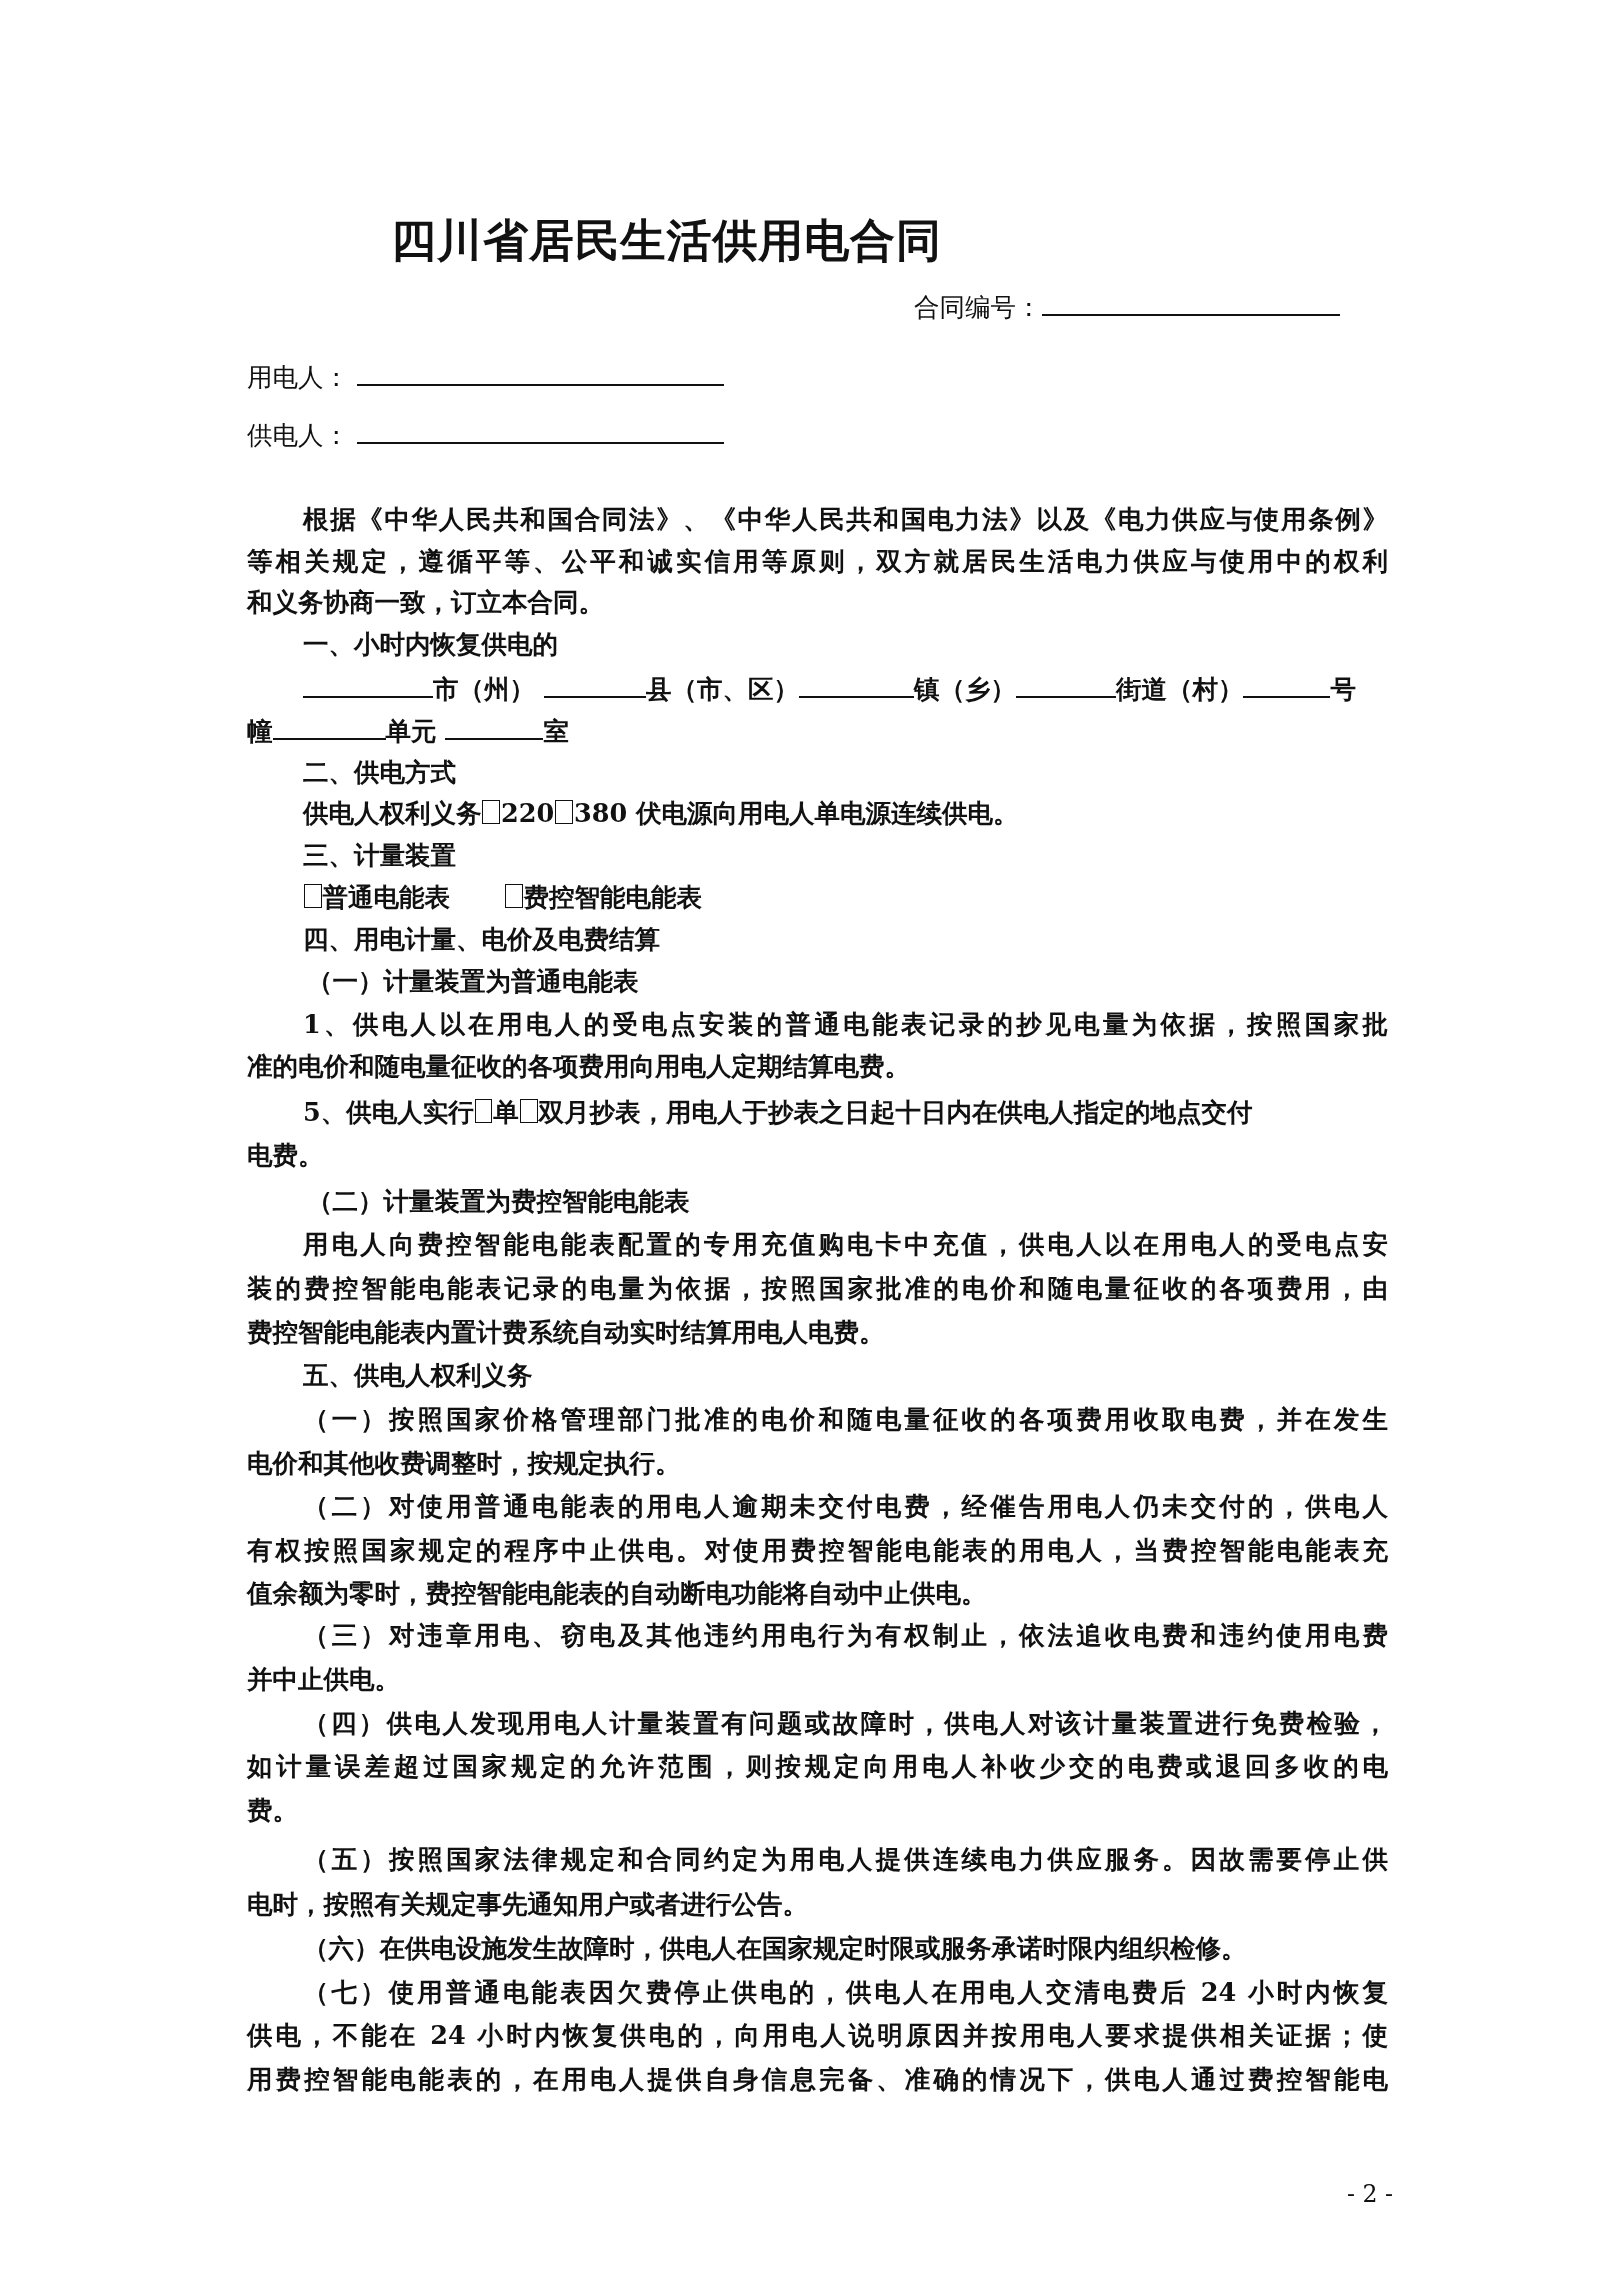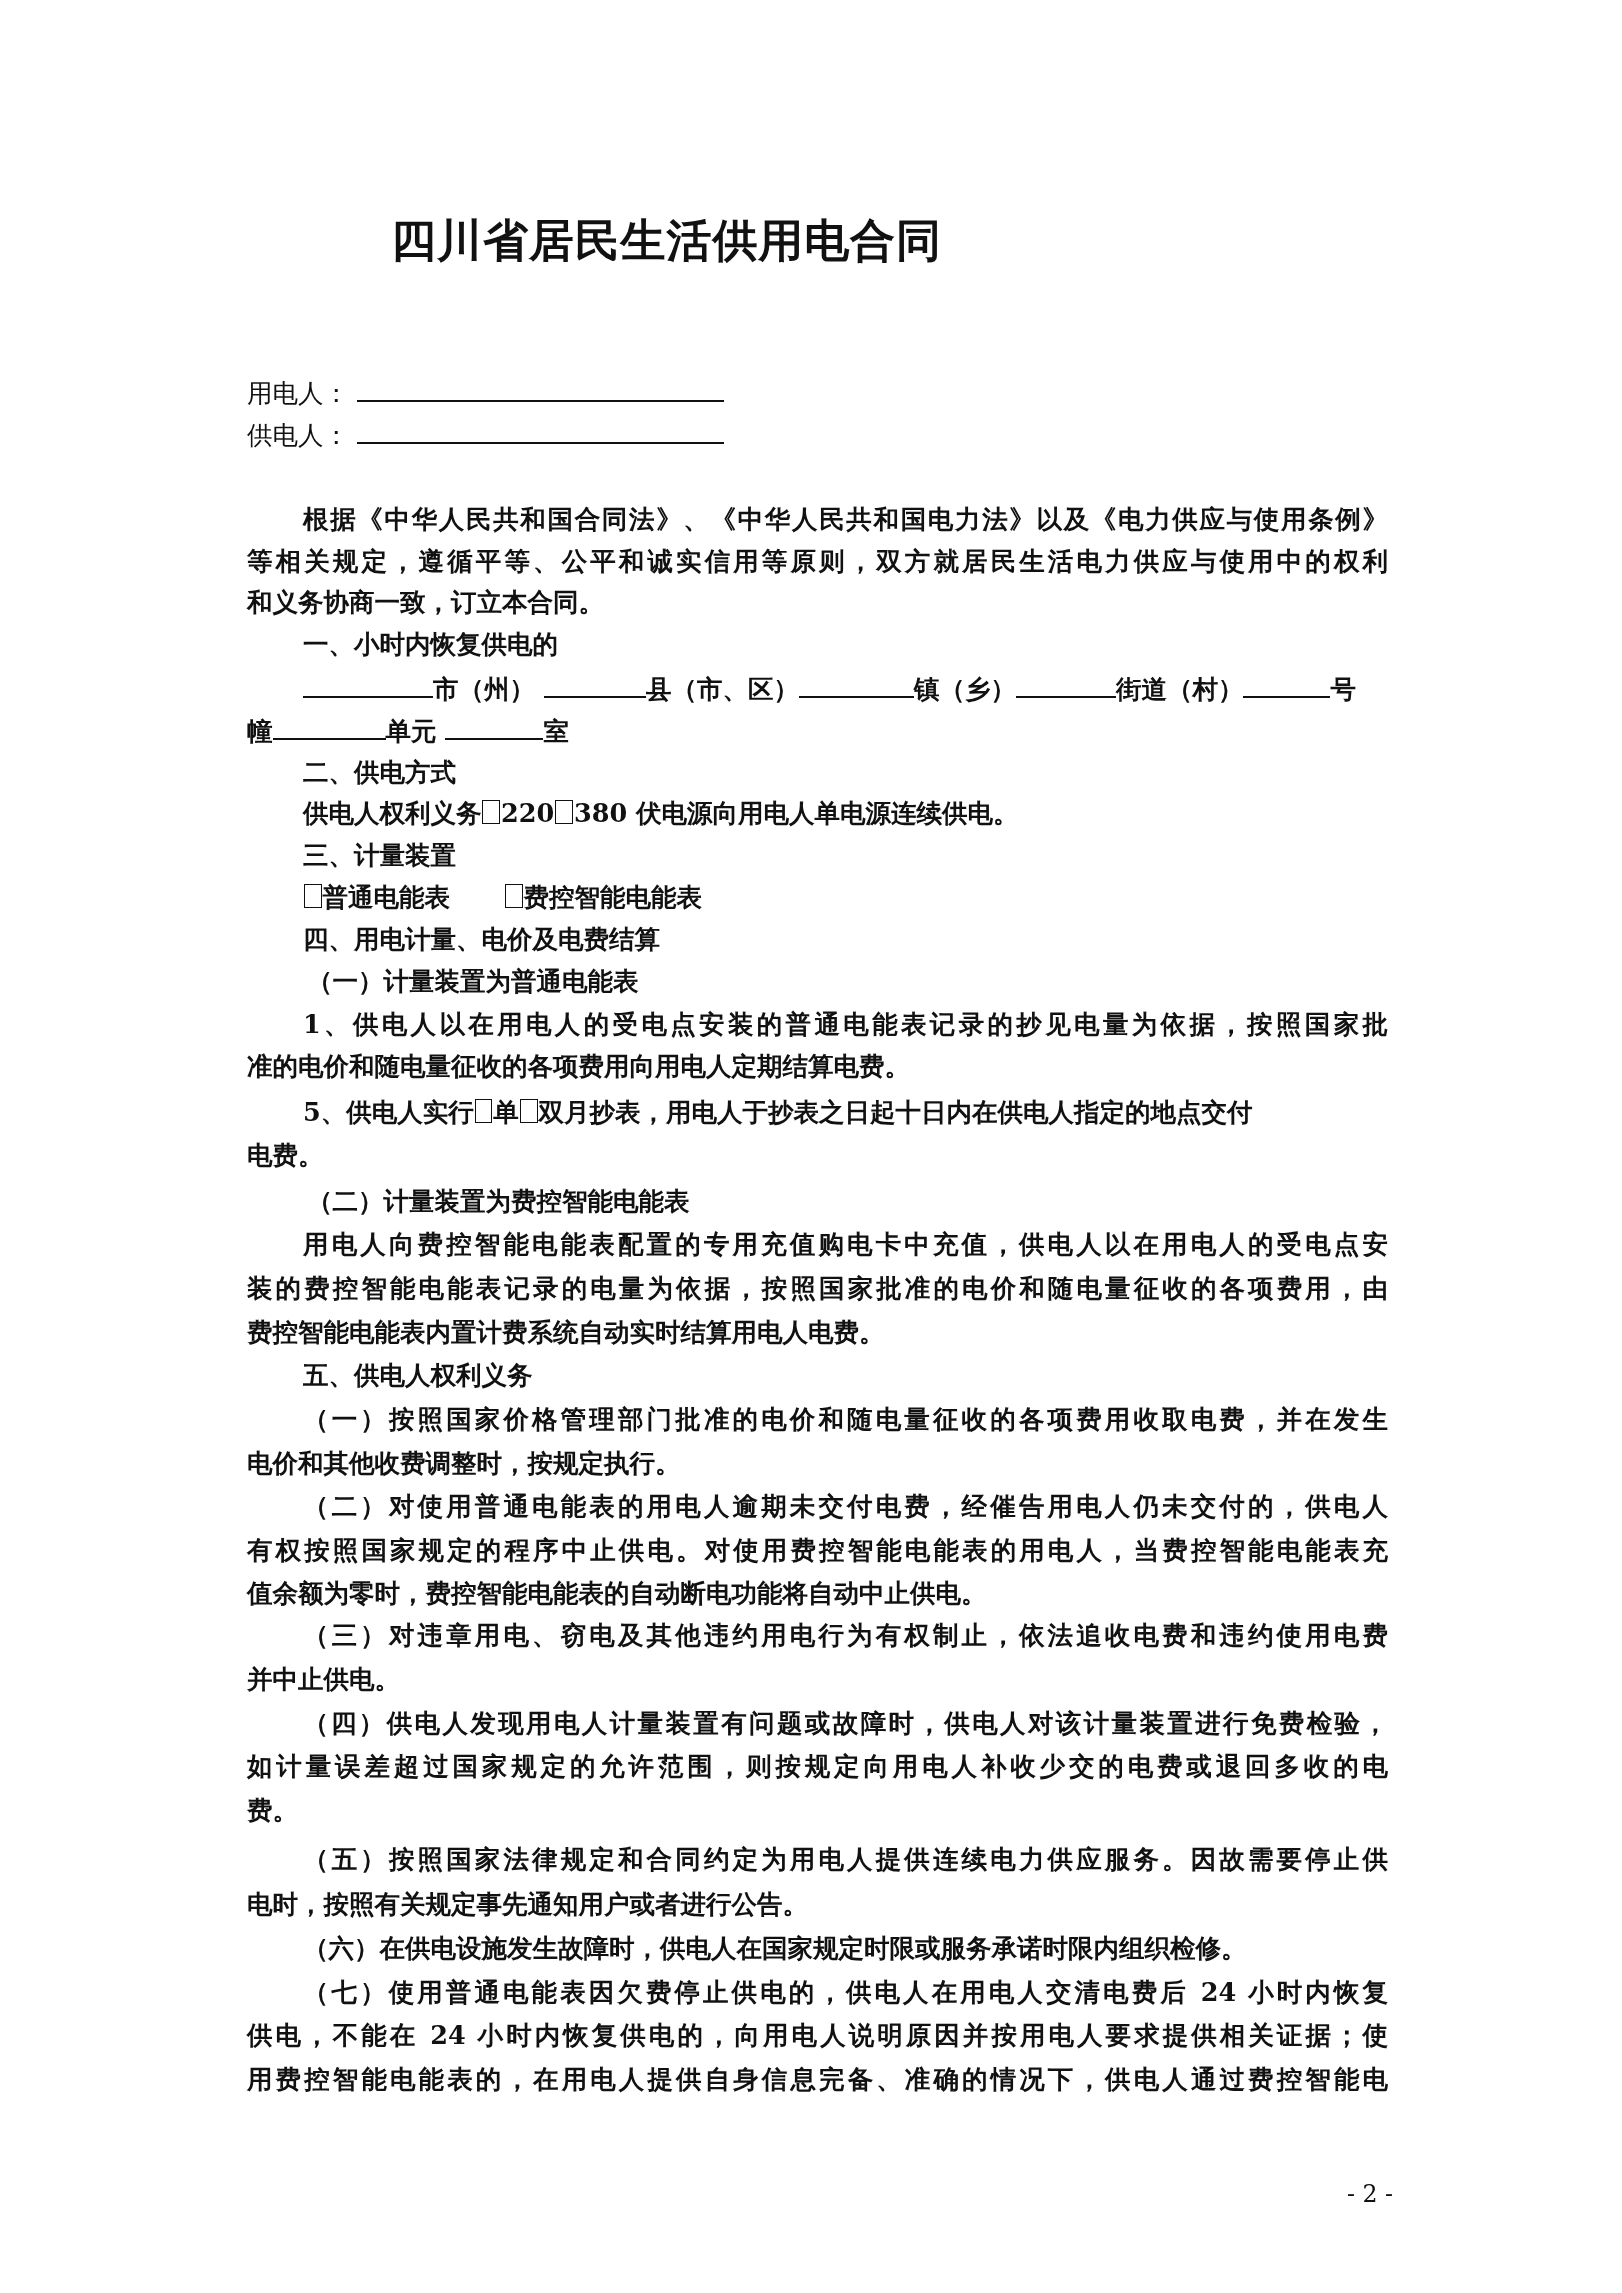--- a/index.html
+++ b/index.html
@@ -30,22 +30,25 @@
   .just { text-align-last: justify; text-align: justify; width: 1141px; }
   .just-ind { text-align-last: justify; text-align: justify; width: 1085px; }
 </style>
 </head>
 <body>
 
 <div class="page">
 
   <div class="title">四川省居民生活供用电合同</div>
 
+  <div class="contract-no">
+    <span>合同编号：</span><span class="uline" style="width:298px"></span>
+  </div>
 
-  <div class="party" style="top:373px">
+  <div class="party" style="top:357px">
     <span>用电人：</span>
     <span class="uline" style="width:367px"></span>
   </div>
   <div class="party" style="top:415px">
     <span>供电人：</span>
     <span class="uline" style="width:367px"></span>
   </div>
 
   <div class="body-text" style="top:0">
 

